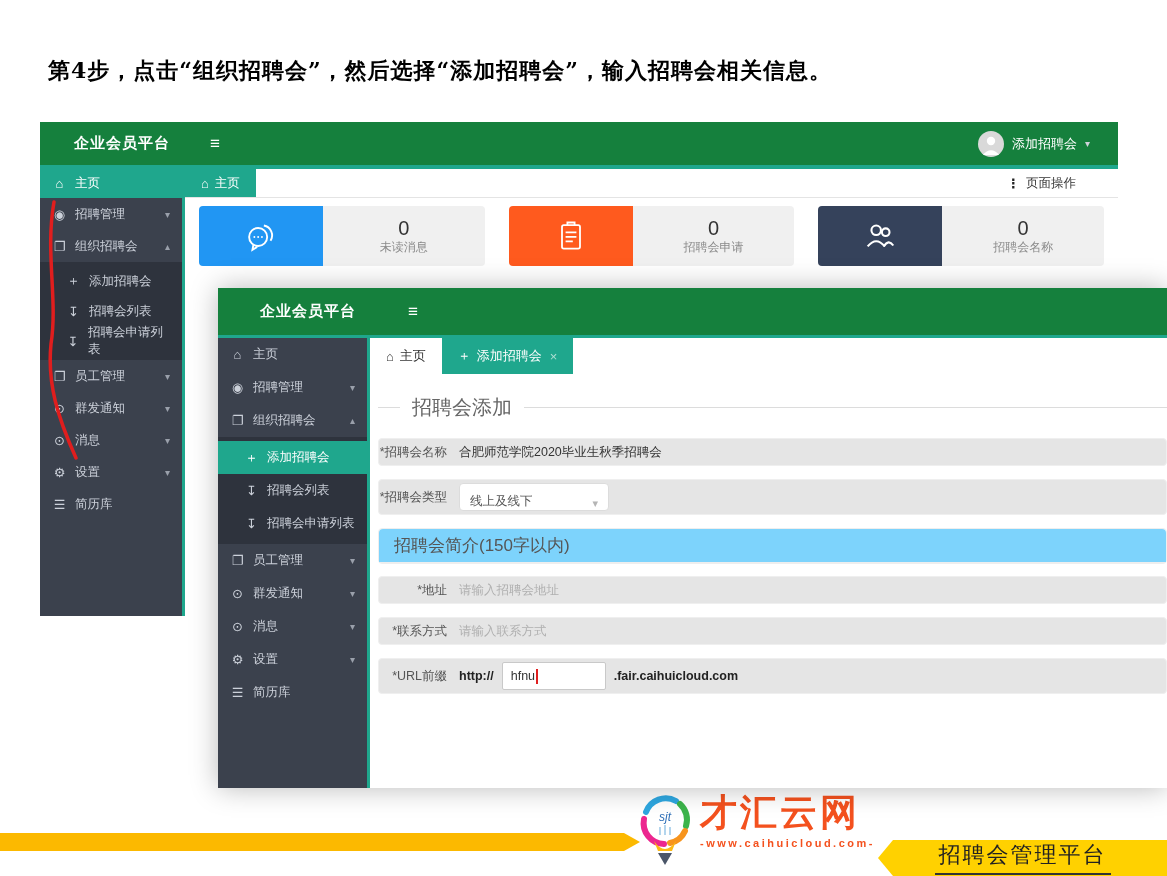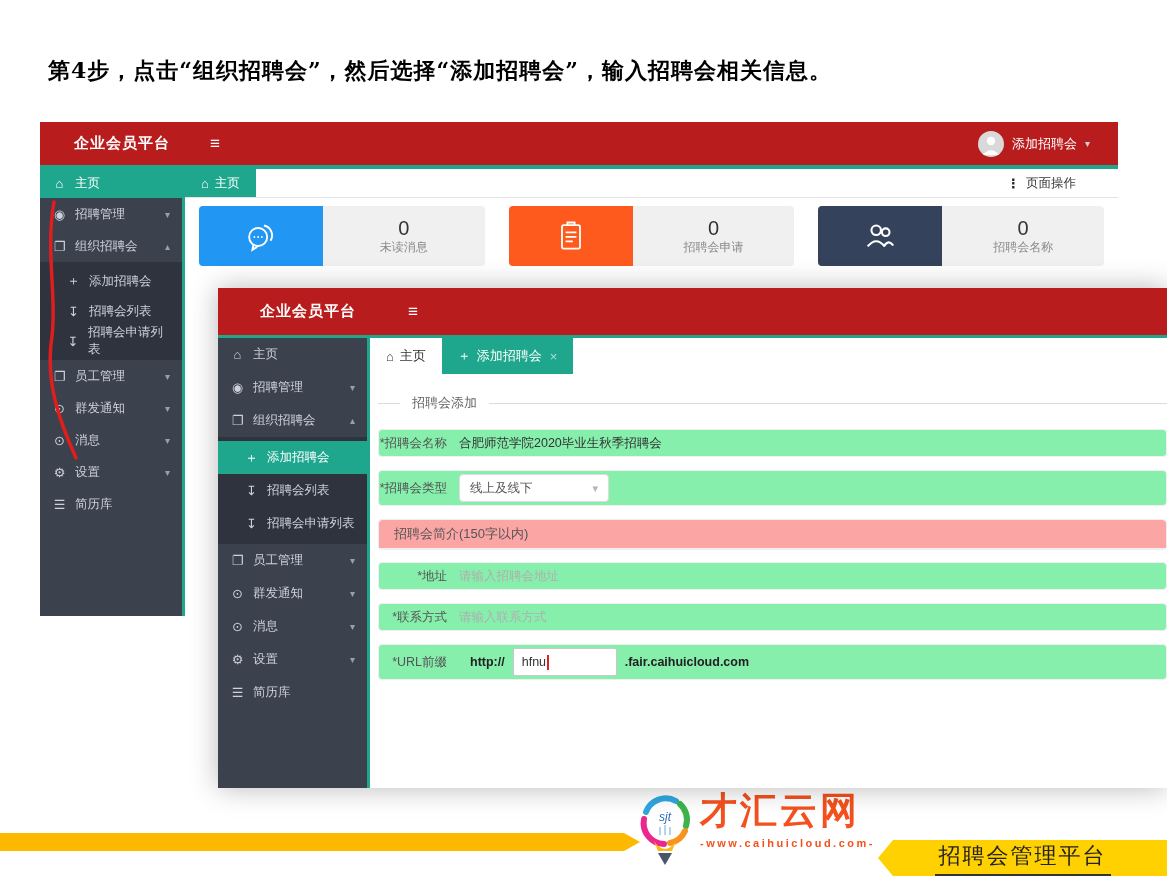--- a/index.html
+++ b/index.html
@@ -8,21 +8,21 @@
     position:relative; background:#fff; overflow:hidden;
     font-family:"Liberation Sans","DejaVu Sans",sans-serif; color:#333;
   }
   
   .instruction {
     position:absolute; left:48px; top:56px;
     font-family:"DejaVu Serif","Liberation Serif",serif;
     font-weight:700; font-size:22px; color:#000; letter-spacing:1px;
   }
   
-  .navbar { background:#b91c1c; display:flex; align-items:center; color:#fff; }
+  .navbar { background:#15803d; display:flex; align-items:center; color:#fff; }
   .brand { font-weight:700; font-size:15px; letter-spacing:1px; }
   .hamburger { color:#fff; font-size:17px; }
   .teal-strip { height:4px; background:#1fa78d; }
   .sidebar { background:#3b414d; border-right:3px solid #1fa78d; }
   .sd-item { display:flex; align-items:center; gap:8px; padding:0 12px; color:#ccd1da; font-size:12.5px; height:32px; cursor:default; }
   .sd-item .ico { width:15px; text-align:center; font-size:13px; }
   .sd-item .caret { margin-left:auto; font-size:10px; color:#9aa0ab; }
   .sd-item.active { background:#1fa78d; color:#fff; }
   .submenu { background:#2e333d; padding:4px 0; }
   .submenu .sd-item { padding-left:26px; height:30px; }
@@ -54,47 +54,47 @@
   .win-inner { position:absolute; left:218px; top:288px; width:949px; height:500px; background:#fff; z-index:10; box-shadow:0 0 26px rgba(0,0,0,.28); }
   .win-inner .navbar { height:47px; }
   .win-inner .brand { padding-left:42px; width:190px; }
   .i-sidebar { position:absolute; left:0; top:50px; width:152px; height:450px; }
   .i-sidebar .sd-item { height:33px; }
   .i-content { position:absolute; left:152px; top:50px; right:0; bottom:0; overflow:hidden; }
   .i-tabbar { height:36px; display:flex; background:#fff; }
   .i-tabbar .tab { font-size:13px; }
   
   .form { padding:12px 0 0 8px; }
-  .legend { display:flex; align-items:center; margin:8px 0 17px 0; color:#666; font-size:13px; }
+  .legend { display:flex; align-items:center; margin:8px 0 17px 0; color:#666; font-size:20px; }
   .legend .ln { height:1px; background:#dcdcdc; }
   .legend .ln.s { width:22px; margin-right:12px; }
   .legend .ln.l { flex:1; margin-left:12px; }
-  .frow { display:flex; align-items:center; background:#86efac; border:1px solid #efefef; border-radius:4px; min-height:28px; margin-bottom:13px; font-size:12.5px; }
+  .frow { display:flex; align-items:center; background:#e5e5e5; border:1px solid #efefef; border-radius:4px; min-height:28px; margin-bottom:13px; font-size:12.5px; }
   .flabel { width:80px; flex-shrink:0; text-align:right; color:#555; padding-right:12px; }
   .fvalue { color:#333; }
   .frow input.ghost { border:none; background:transparent; outline:none; font-size:12.5px; color:#333; width:320px; font-family:inherit; }
   .frow input.ghost::placeholder { color:#b0b0b0; }
-  .select-box { display:flex; align-items:center; width:150px; height:28px; background:#fff; border:1px solid #dcdcdc; border-radius:4px; padding:0 10px; margin:3px 0; }
+  .select-box { display:flex; align-items:flex-end; width:150px; height:28px; background:#fff; border:1px solid #dcdcdc; border-radius:4px; padding:0 10px; margin:3px 0; }
   .select-box .sv { color:#555; }
   .select-box .scaret { margin-left:auto; color:#b5b5b5; font-size:11px; }
   .intro-block { border:1px solid #eeeeee; border-radius:4px; margin-bottom:12px; background:#fff; }
-  .intro-head { background:#fca5a5; padding:5px 15px; font-size:13px; color:#555; border-bottom:1px solid #eee; border-radius:4px 4px 0 0; }
+  .intro-head { background:#7dd3fc; padding:5px 15px; font-size:17px; color:#555; border-bottom:1px solid #eee; border-radius:4px 4px 0 0; }
   .intro-block textarea { display:block; width:100%; height:82px; border:none; outline:none; resize:none; padding:6px 12px; font-size:12.5px; color:#333; font-family:inherit; background:#fff; }
   .intro-block textarea::placeholder { color:#999; }
-  .url-proto { font-weight:700; color:#222; margin-right:8px;margin-left:11px; }
+  .url-proto { font-weight:700; color:#222; margin-right:8px; }
   .url-box { display:inline-flex; align-items:center; width:104px; height:28px; background:#fff; border:1px solid #c9c9c9; border-radius:2px; padding:0 8px; margin:3px 8px 3px 0; font-size:12.5px; color:#333; }
   .caret-red { width:2px; height:15px; background:#e02020; margin-left:1px; }
   .url-suffix { font-weight:700; color:#222; }
   
   .gold-bar { position:absolute; left:0; top:833px; width:640px; height:18px; background:#fcb900; clip-path:polygon(0 0,624px 0,640px 50%,624px 100%,0 100%); z-index:5; }
   .logo-wrap { position:absolute; left:636px; top:793px; z-index:6; display:flex; align-items:flex-start; }
   .logo-text { margin-left:6px; }
-  .logo-name { color:#f4511e; font-weight:700; font-size:37px; letter-spacing:3px; line-height:40px; font-family:Liberation Mono, monospace; }
+  .logo-name { color:#f4511e; font-weight:700; font-size:37px; letter-spacing:3px; line-height:40px; font-family:Liberation Sans, sans-serif; }
   .logo-sub { color:#f4511e; font-size:11px; font-weight:700; letter-spacing:2.5px; margin-top:4px; }
-  .banner { position:absolute; left:878px; top:840px; width:289px; height:36px; background:#ffd100; clip-path:polygon(15px 0,100% 0,100% 100%,15px 100%,0 50%); z-index:6; display:flex; align-items:center; justify-content:center; }
+  .banner { position:absolute; left:878px; top:840px; width:289px; height:36px; background:#ffd100; clip-path:polygon(15px 0,100% 0,100% 100%,15px 100%,0 50%); z-index:6; display:flex; align-items:flex-start; justify-content:center; }
   .banner span { font-size:22px; color:#222; letter-spacing:2px; border-bottom:2px solid #333; padding:0 4px 3px 4px; }
   
   .nav-user { margin-left:auto; display:flex; align-items:center; gap:8px; padding-right:28px; font-size:13px; }
   .avatar { width:26px; height:26px; border-radius:50%; background:#d9d9d9; display:flex; align-items:center; justify-content:center; overflow:hidden; }
   .nav-user .ucaret { font-size:10px; color:#cfd3da; }
 </style>
 </head>
 <body>
 
 <div class="instruction">第4步，点击“组织招聘会”，然后选择“添加招聘会”，输入招聘会相关信息。</div>

